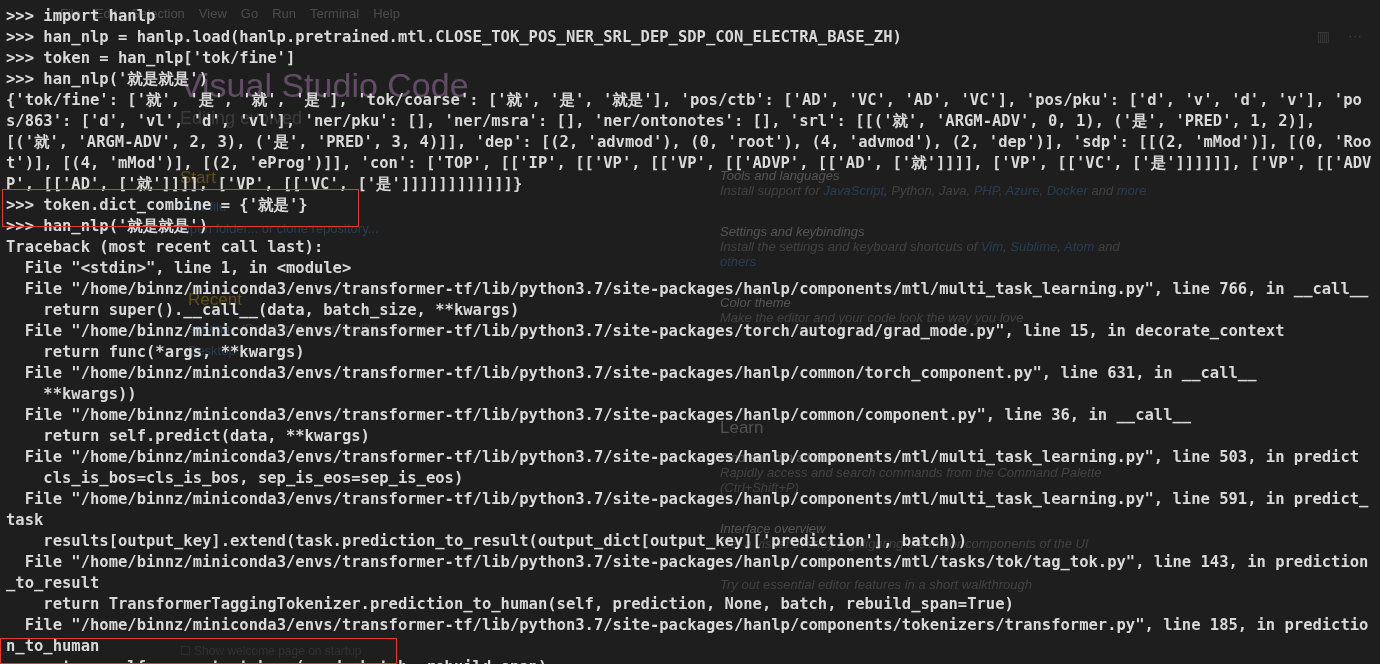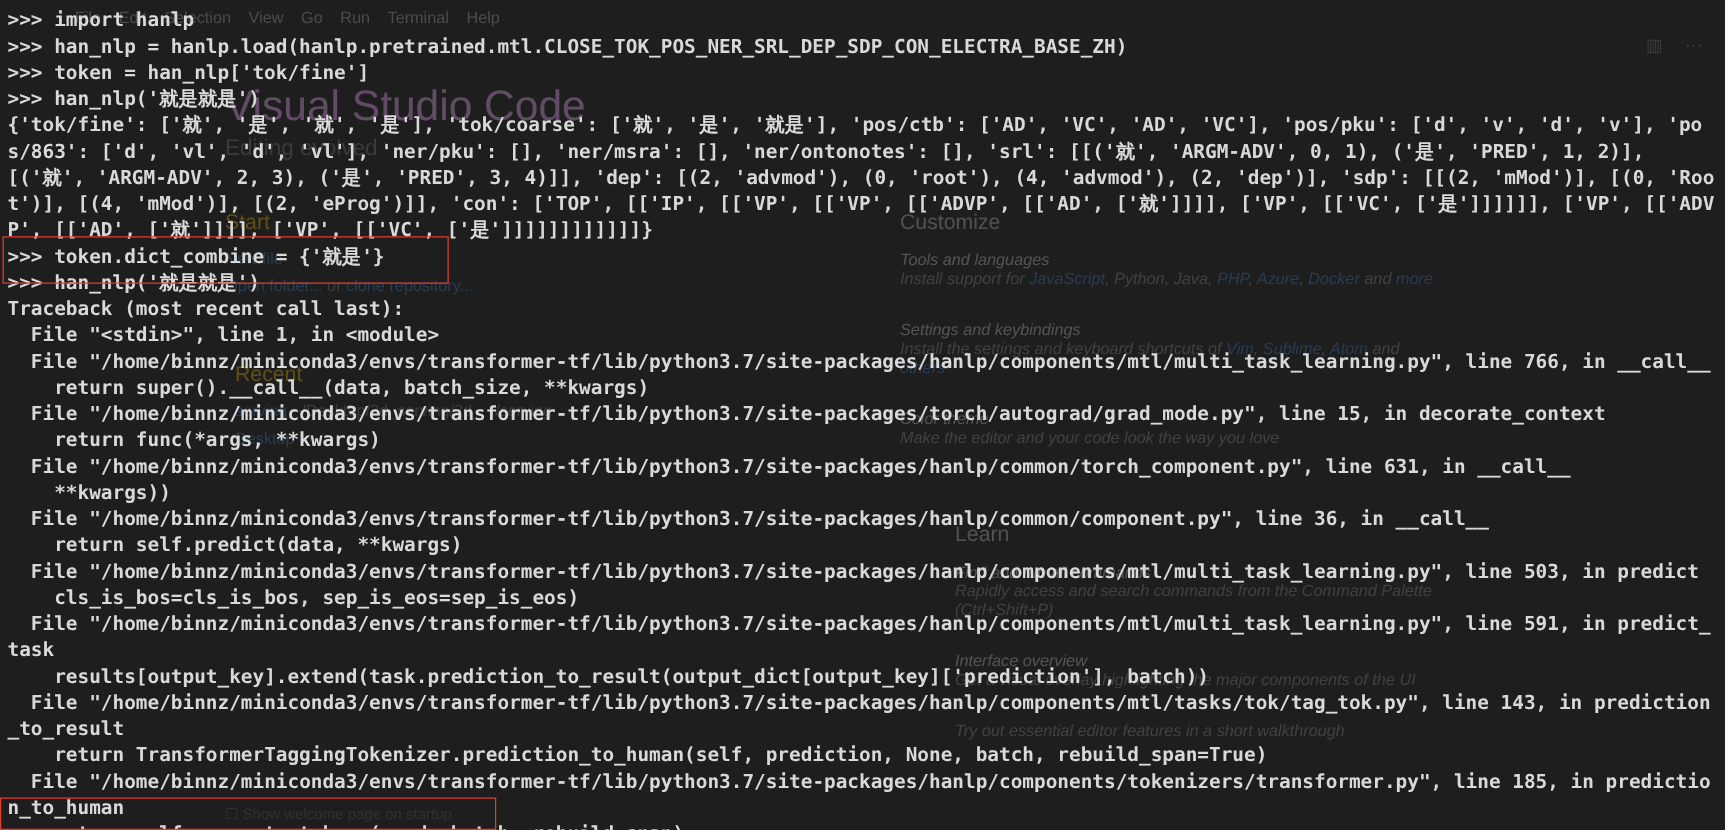--- a/index.html
+++ b/index.html
@@ -39,21 +39,21 @@
     font-size:18px; color:#7a7a7a;
   }
   .bg .section-start{position:absolute; top:168px; left:180px;}
   .bg .section-recent{position:absolute; top:290px; left:188px;}
   .bg h3{font-size:17px; font-weight:400; color:#eab308; margin-bottom:8px;}
   .bg .linklist{font-size:13px; line-height:22px;}
   .bg .link{color:#3e7bbf;}
   .bg .muted{color:#7a7a7a;}
   .bg .col2{position:absolute; left:720px;}
   .bg .c-customize{top:168px;}
-  .bg .c-learn{top:418px;margin-left:44px;}
+  .bg .c-learn{top:418px;}
   .bg .col2 h3{font-size:17px; font-weight:400; color:#bdbdbd; margin-bottom:12px;}
   .bg .col2 .item{font-size:13px; margin-bottom:26px; max-width:430px;font-style:italic;}
   .bg .col2 .item-title{color:#c4c4c4;}
   .bg .col2 .item-desc{color:#8a8a8a;}
 
   
   .term {
     position:absolute; inset:0;
     padding:6px 8px 4px 6px;
     line-height:21px;
@@ -114,21 +114,20 @@
       </div>
       <div style="">
         <span class="link">Desktop</span>
         &nbsp;
         <span class="muted">~</span>
       </div>
     </div>
   </div>
 
   <div class="col2 c-customize">
-    <h3>Customize</h3>
     <div class="item">
       <div class="item-title">Tools and languages</div>
       <div class="item-desc">
         <span>Install support for </span><span class="link">JavaScript</span><span>, Python, Java, </span><span class="link">PHP</span><span>, </span><span class="link">Azure</span><span>, </span><span class="link">Docker</span><span> and </span><span class="link">more</span>
       </div>
     </div>
     <div class="item">
       <div class="item-title">Settings and keybindings</div>
       <div class="item-desc">
         <span>Install the settings and keyboard shortcuts of </span><span class="link">Vim</span><span>, </span><span class="link">Sublime</span><span>, </span><span class="link">Atom</span><span> and </span><span class="link">others</span>

